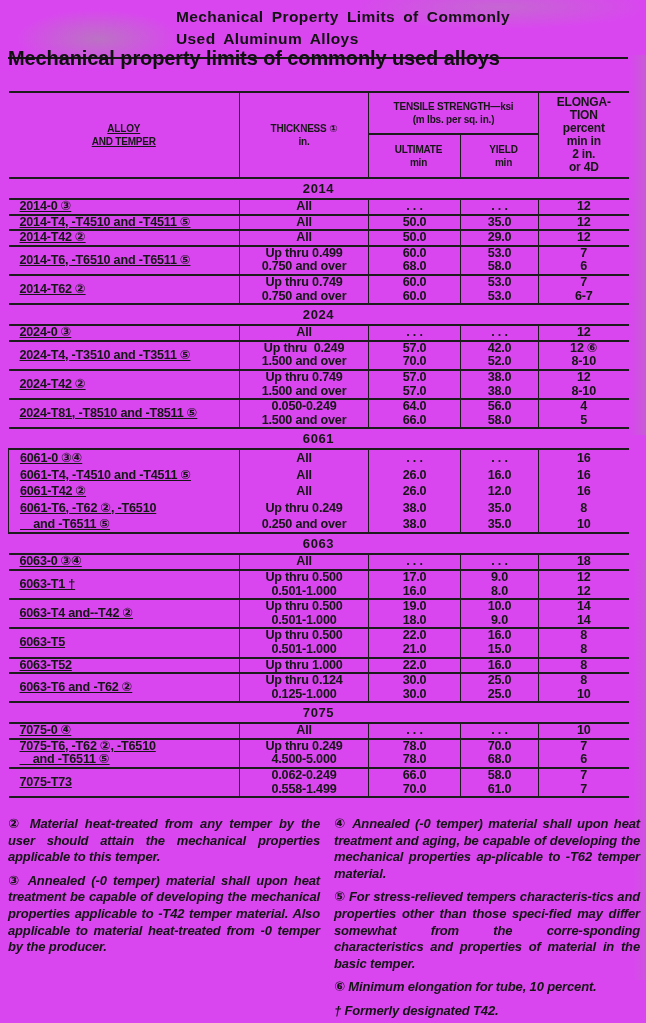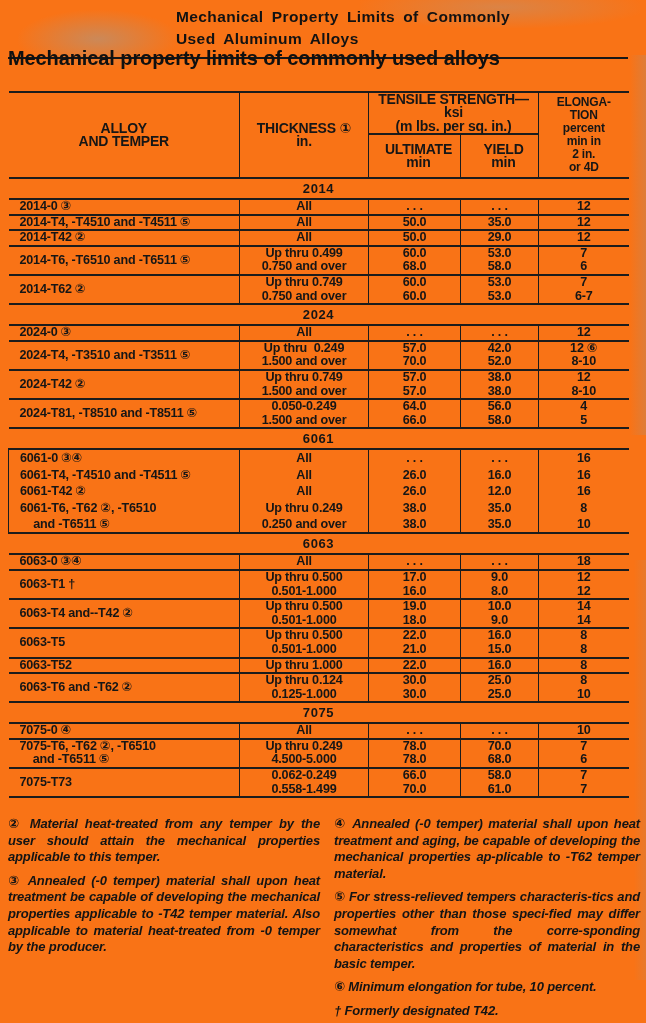--- a/index.html
+++ b/index.html
@@ -1,19 +1,19 @@
 <!DOCTYPE html>
 <html><head>
 <meta charset="utf-8">
 <style>
   html,body{margin:0;padding:0;}
   .page{
     position:relative;
     width:646px;height:1023px;
-    background:#f97316;
+    background:#d946ef;
     font-family:"Liberation Sans","DejaVu Sans",sans-serif;
     color:#161616;
     overflow:hidden;
   }
   .smudge{position:absolute;pointer-events:none;}
   .s1{left:18px;top:10px;width:160px;height:58px;
       background:radial-gradient(ellipse at center,rgba(158,158,154,.5),rgba(158,158,154,0) 72%);}
   .s2{left:360px;top:-14px;width:280px;height:42px;
       background:radial-gradient(ellipse at center,rgba(162,162,158,.35),rgba(162,162,158,0) 75%);}
   .s3{right:-10px;top:55px;width:26px;height:380px;
@@ -36,29 +36,29 @@
     position:absolute;left:8px;top:91px;width:620px;
     border-collapse:collapse;table-layout:fixed;
   }
   .alloy-table th,.alloy-table td{
     border:1.6px solid #1c1c1c;
     border-top-width:2px;border-bottom-width:2px;
     padding:0;font-weight:bold;vertical-align:middle;
   }
   .alloy-table thead tr:first-child th{border-top-width:2.5px;}
   .alloy-table tbody tr:last-child td{border-bottom-width:2.5px;}
-  th.h-alloy,td.c-alloy{border-left:none;}
+  th.h-alloy,td.c-alloy{border-left:none;text-decoration:underline;}
   th.h-elong,td.c-elong{border-right:none;}
   tr.group td{border-left:none;border-right:none;background:transparent;}
   tr.edge td.c-alloy{border-left:1.6px solid #1c1c1c;}
 
   thead th{text-align:center;}
   thead tr.h1 th{height:40px;}
   thead tr.h2 th{height:42px;padding-left:8px;}
-  .hl{line-height:13.2px;font-size:14px;letter-spacing:-.2px;}
+  .hl{line-height:13.2px;font-size:10px;letter-spacing:-.2px;}
   th.h-elong .hl{font-size:12px;line-height:12.9px;}
 
   tr.group td{text-align:center;font-size:13px;letter-spacing:.6px;height:19px;line-height:15px;}
 
   tbody td{text-align:center;padding:1.5px 0 2px;}
   tbody td.c-alloy{text-align:left;padding-left:11px;}
   .cl{line-height:13.6px;font-size:12.6px;letter-spacing:-.2px;white-space:pre;}
   tr.tall .cl{line-height:16.4px;}
 
   .fn-col{position:absolute;top:816px;

